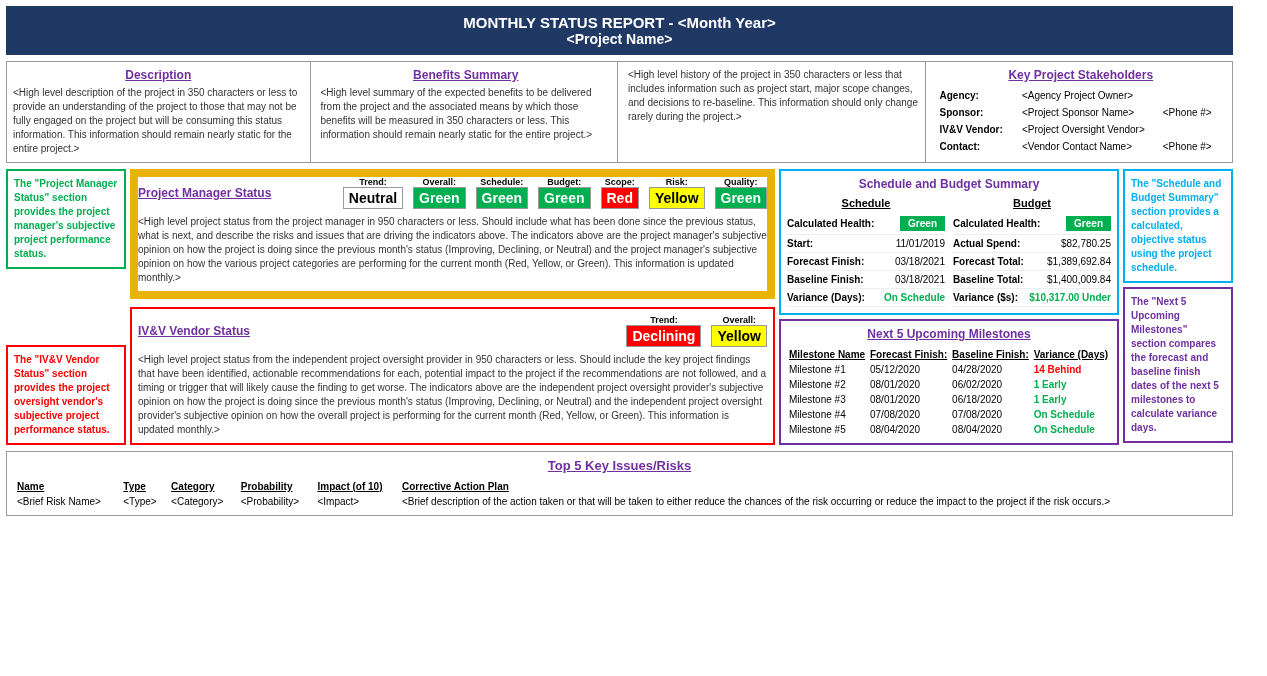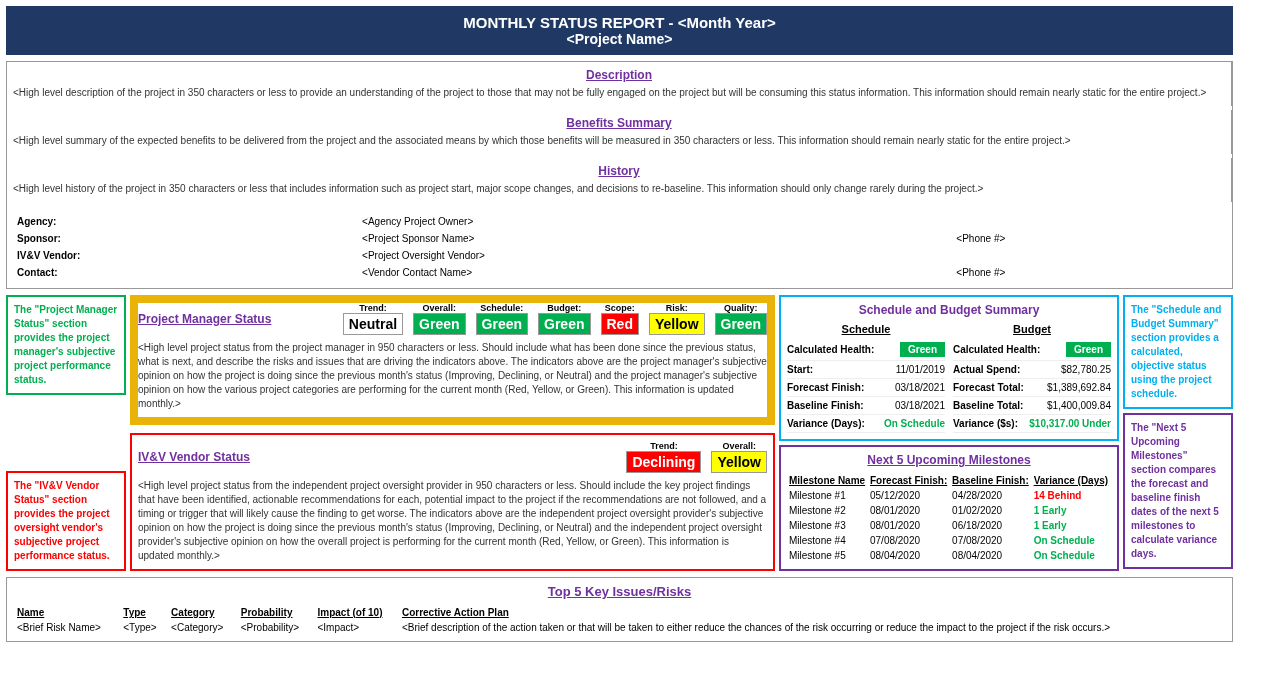--- a/index.html
+++ b/index.html
@@ -6,21 +6,21 @@
     body { font-family: Arial, sans-serif; font-size: 11px; background: #fff; width: 1267px; min-height: 676px; }
 
     .page { width: 1239px; padding: 6px; }
 
     
     .header { background: #1f3864; color: #fff; text-align: center; padding: 8px 4px; margin-bottom: 6px; }
     .header-title { font-size: 15px; font-weight: bold; }
     .header-sub { font-size: 14px; font-weight: bold; }
 
     
-    .top-section { display: flex; gap: 4px; margin-bottom: 6px; border: 1px solid #999; flex-direction: column; }
+    .top-section { display: flex; gap: 4px; margin-bottom: 6px; border: 1px solid #999; }
     .top-box { flex: 1; border-right: 1px solid #999; padding: 6px; }
     .top-box:last-child { border-right: none; }
     .top-box-title { font-size: 12px; font-weight: bold; text-decoration: underline; margin-bottom: 4px; text-align: center; }
     .top-box-text { font-size: 10px; color: #333; line-height: 1.4; }
     .desc-title { color: #7030a0; }
     .benefits-title { color: #7030a0; }
     .history-title { color: #7030a0; }
     .stakeholders-title { color: #7030a0; }
 
     .stakeholders-table { width: 100%; font-size: 10px; }
@@ -105,24 +105,24 @@
   <div class="top-section">
     <div class="top-box">
       <div class="top-box-title desc-title">Description</div>
       <div class="top-box-text">&lt;High level description of the project in 350 characters or less to provide an understanding of the project to those that may not be fully engaged on the project but will be consuming this status information. This information should remain nearly static for the entire project.&gt;</div>
     </div>
     <div class="top-box">
       <div class="top-box-title benefits-title">Benefits Summary</div>
       <div class="top-box-text">&lt;High level summary of the expected benefits to be delivered from the project and the associated means by which those benefits will be measured in 350 characters or less. This information should remain nearly static for the entire project.&gt;</div>
     </div>
     <div class="top-box">
-      <div class="top-box-title history-title">History</div>
       <div class="top-box-text">&lt;High level history of the project in 350 characters or less that includes information such as project start, major scope changes, and decisions to re-baseline. This information should only change rarely during the project.&gt;</div>
     </div>
     <div class="top-box" style="border-right:none;">
+      <div class="top-box-title stakeholders-title">Key Project Stakeholders</div>
       <table class="stakeholders-table">
         <tbody>
             <tr>
           <td class="label">Agency:</td>
           <td>&lt;Agency Project Owner&gt;</td>
           <td></td>
         </tr>
         <tr>
           <td class="label">Sponsor:</td>
           <td>&lt;Project Sponsor Name&gt;</td>
@@ -274,21 +274,21 @@
           <tbody id="milestones-body">
           <tr>
       <td>Milestone #1</td>
       <td>05/12/2020</td>
       <td>04/28/2020</td>
       <td class="behind">14 Behind</td>
     </tr>
               <tr>
       <td>Milestone #2</td>
       <td>08/01/2020</td>
-      <td>01/02/2020</td>
+      <td>06/02/2020</td>
       <td class="early">1 Early</td>
     </tr>
               <tr>
       <td>Milestone #3</td>
       <td>08/01/2020</td>
       <td>06/18/2020</td>
       <td class="early">1 Early</td>
     </tr>
               <tr>
       <td>Milestone #4</td>

